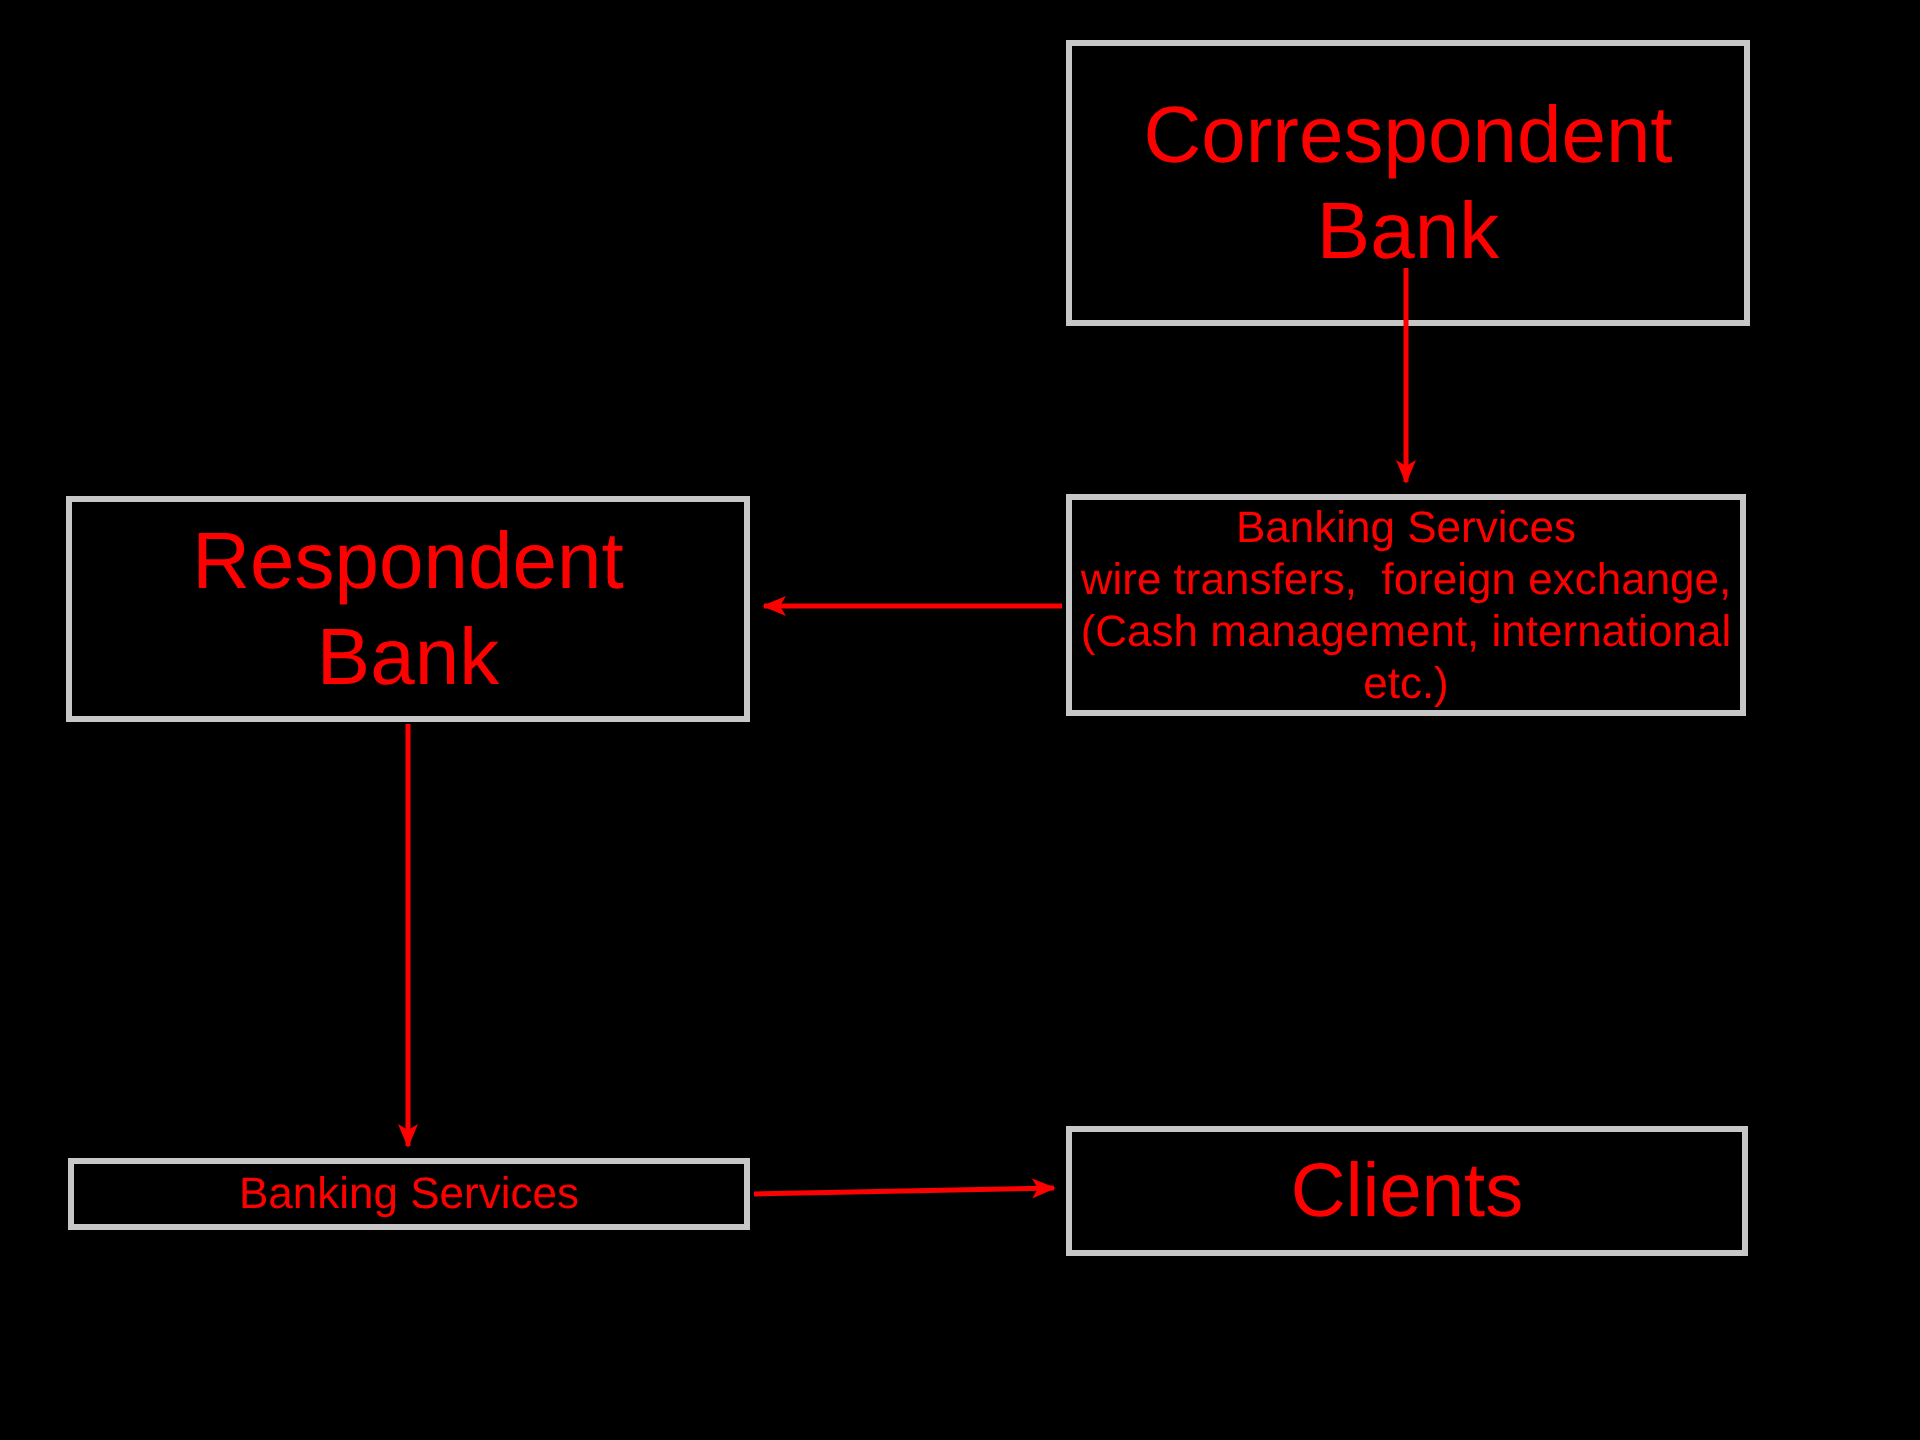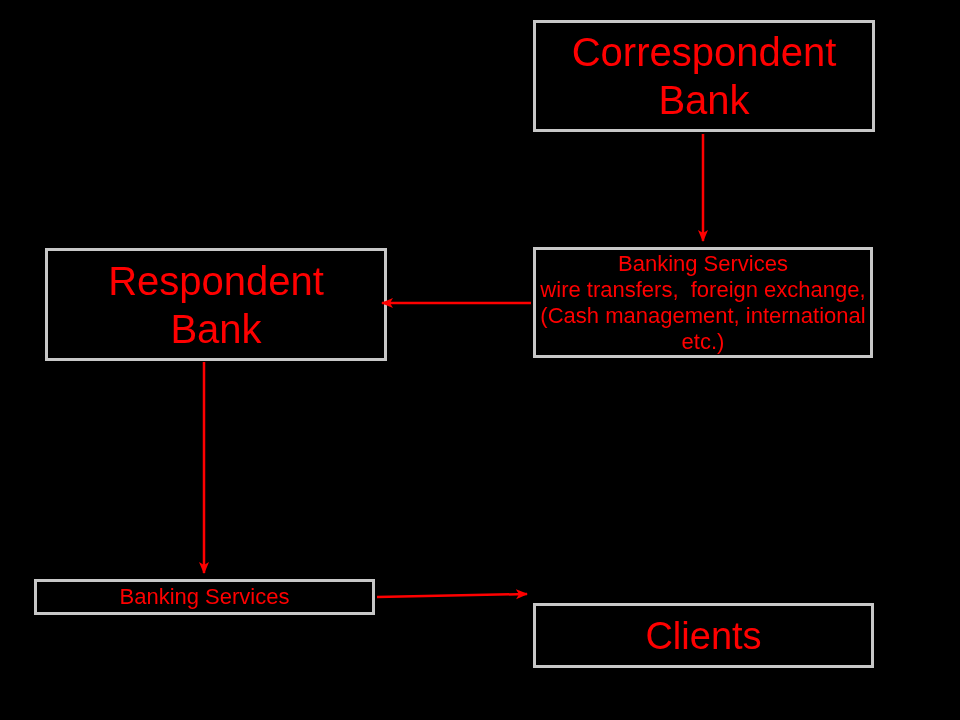--- a/index.html
+++ b/index.html
@@ -24,25 +24,25 @@
     display: flex;
     flex-direction: column;
     justify-content: center;
     align-items: center;
     text-align: center;
   }
   .box .line { white-space: pre; }
   .big   { font-size: 40px; line-height: 48px; }
   .small { font-size: 22px; line-height: 26px; }
 
-  #box-correspondent   { left: 533px; top: 20px;  width: 342px; height: 112px; }
+  #box-correspondent   { left: 533px; top: 20px;  width: 342px; height: 143px; }
   #box-banking-detail  { left: 533px; top: 247px; width: 340px; height: 111px; }
-  #box-respondent      { left: 33px;  top: 248px; width: 342px; height: 113px; margin-left: 12px; }
+  #box-respondent      { left: 33px;  top: 248px; width: 342px; height: 113px; }
   #box-banking-small   { left: 34px;  top: 579px; width: 341px; height: 36px;  }
-  #box-clients         { left: 533px; top: 563px; width: 341px; height: 65px; margin-top: 40px;  }
+  #box-clients         { left: 533px; top: 563px; width: 341px; height: 65px;  }
   #box-clients .line   { font-size: 38px; }
 
   .arrow-layer {
     position: absolute;
     left: 0; top: 0;
     width: 960px;
     height: 720px;
     pointer-events: none;
   }
 </style>

